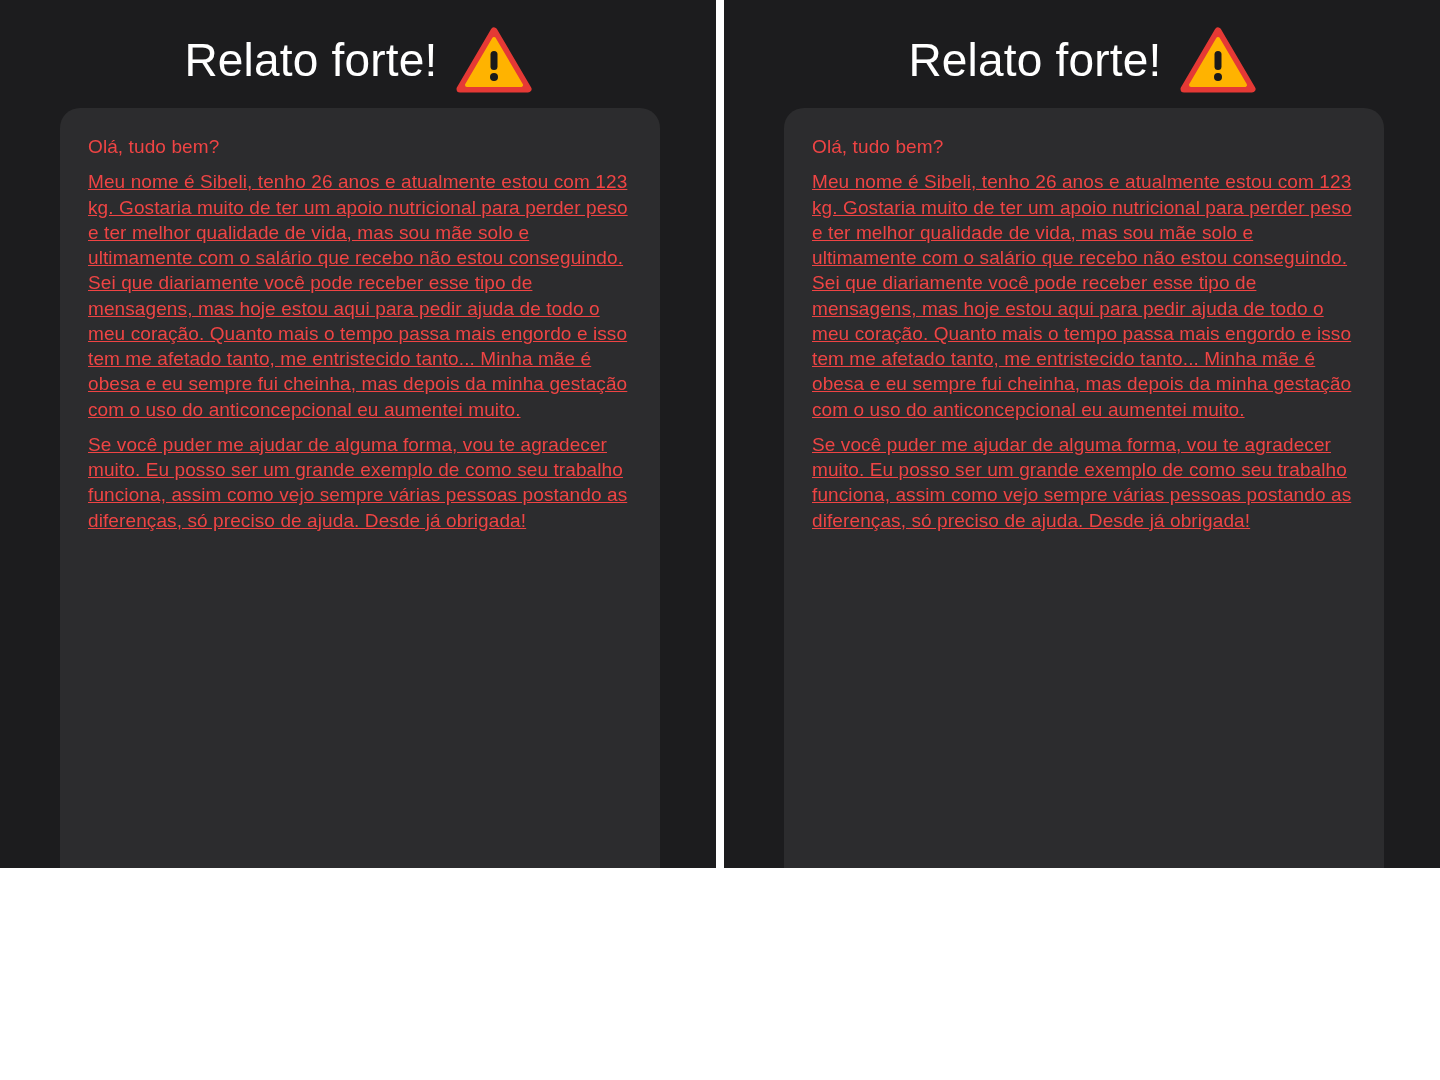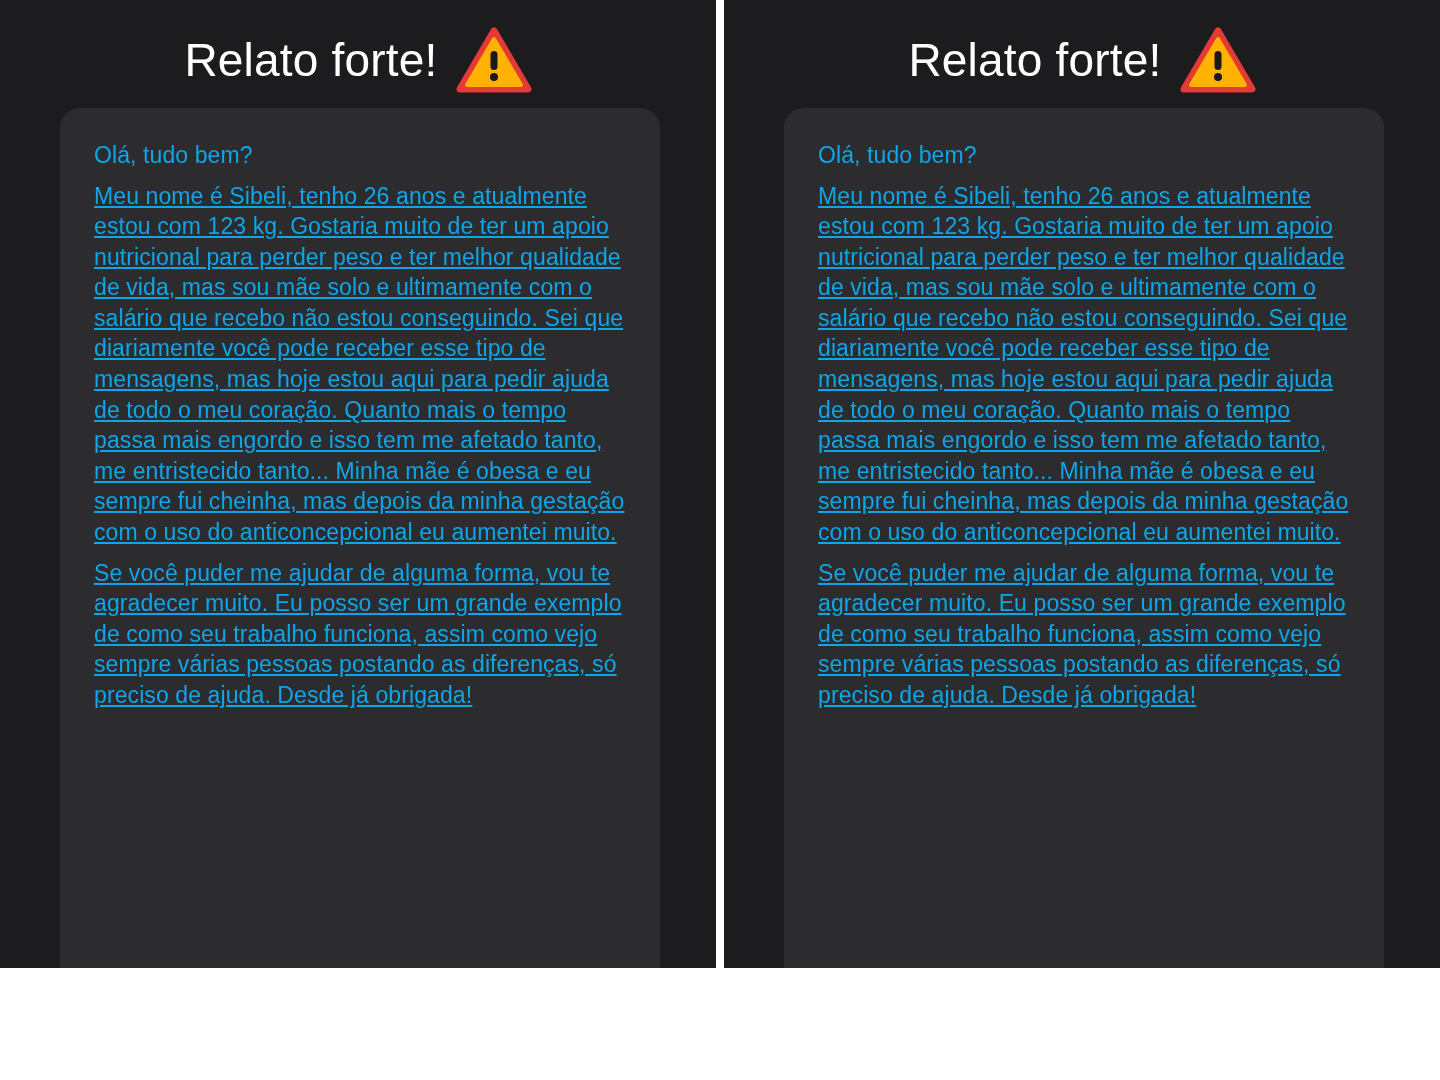--- a/index.html
+++ b/index.html
@@ -16,21 +16,21 @@
   .screens {
     display: flex;
     width: 1440px;
     height: 1080px;
     gap: 8px;
     background: #ffffff;
   }
   .panel {
     position: relative;
     width: 716px;
-    height: 968px;
+    height: 868px;
     background: #1c1c1e;
     overflow: hidden;
   }
   .panel-inner {
     position: absolute;
     left: 0;
     top: 0;
     width: 716px;
     height: 1080px;
   }
@@ -60,23 +60,23 @@
   .card {
     margin: 22px 56px 0 60px;
     background: #2c2c2e;
     border-radius: 20px;
     padding: 26px 24px 26px 28px;
     box-sizing: border-box;
     height: 930px;
     overflow: hidden;
   }
   .card p {
-    margin: 6px;
-    color: #0ea5e9;
-    font-size: 23px;
+    margin: 0;
+    color: #ef4444;
+    font-size: 19px;
     line-height: 1.33;
     font-weight: 400;
     letter-spacing: 0.1px;
   }
   .card p + p {
     margin-top: 10px;
     text-decoration: underline;
   }
   .bottom-strip {
     position: absolute;

